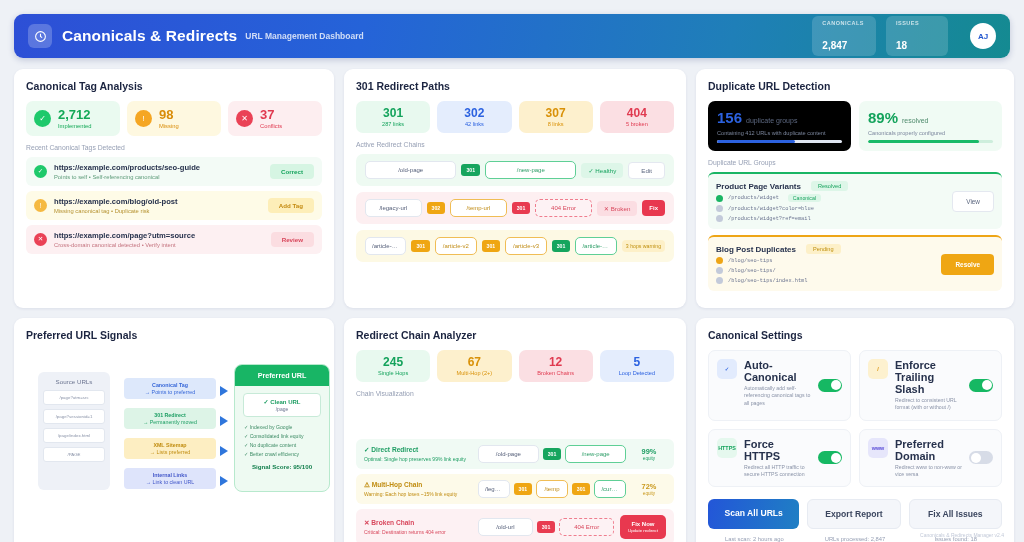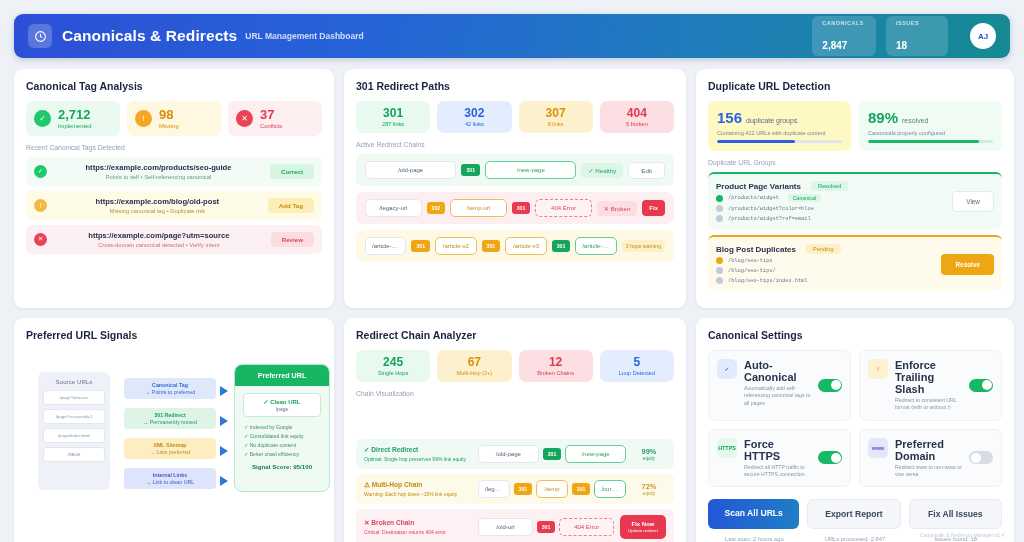--- a/index.html
+++ b/index.html
@@ -53,21 +53,21 @@
   .tile { flex: 1; border-radius: 7px; padding: 7px 8px; display: flex; align-items: center; gap: 7px; }
   .tile-ico { width: 17px; height: 17px; border-radius: 50%; display: flex; align-items: center;
               justify-content: center; color: #fff; font-size: 8px; flex: none; }
   .tile-num { font-size: 13px; font-weight: bold; line-height: 1.05; }
   .tile-lbl { font-size: 5.8px; margin-top: 1px; }
   .t-green { background: #eafaf0; } .t-green .tile-ico { background: #1ec96b; } .t-green .tile-num,.t-green .tile-lbl { color: #13a957; }
   .t-amber { background: #fef8e0; } .t-amber .tile-ico { background: #f5a623; } .t-amber .tile-num,.t-amber .tile-lbl { color: #d98c09; }
   .t-red   { background: #fdeef0; } .t-red .tile-ico   { background: #ea4256; } .t-red .tile-num,.t-red .tile-lbl   { color: #e03a50; }
 
   
-  .crow { border-radius: 6px; padding: 6px 8px; display: flex; align-items: center; gap: 7px; margin-bottom: 5px; text-align: center; }
+  .crow { border-radius: 6px; padding: 6px 8px; display: flex; align-items: center; gap: 7px; margin-bottom: 5px; }
   .crow-ico { width: 13px; height: 13px; border-radius: 50%; display: flex; align-items: center;
               justify-content: center; color: #fff; font-size: 6.5px; flex: none; }
   .crow-body { flex: 1; min-width: 0; }
   .crow-url { font-size: 7.6px; font-weight: bold; color: #27324d; white-space: nowrap; overflow: hidden; text-overflow: ellipsis; }
   .crow-meta { font-size: 5.8px; margin-top: 2px; }
   .crow-btn { font-size: 6.2px; border-radius: 4px; padding: 4px 11px; flex: none; font-weight: bold; }
   .r-ok   { background: #f3fbf6; } .r-ok .crow-ico { background: #1ec96b; } .r-ok .crow-meta { color: #5d9b79; } .r-ok .crow-btn { background: #d6f5e3; color: #14a35c; }
   .r-warn { background: #fefbe7; } .r-warn .crow-ico { background: #f5b942; } .r-warn .crow-meta { color: #b5912f; } .r-warn .crow-btn { background: #fdeeb8; color: #c38a10; }
   .r-err  { background: #fdf0f2; } .r-err .crow-ico { background: #ea4256; } .r-err .crow-meta { color: #c4737f; } .r-err .crow-btn { background: #fbdde1; color: #d8475c; }
 
@@ -98,21 +98,21 @@
   .tagline { font-size: 6.2px; padding: 4px 7px; border-radius: 4px; flex: none; }
   .tg-ok { background: #ddf6e8; color: #17a35e; }
   .tg-bad { background: #fbdde2; color: #d8475c; }
   .tg-edit { background: #fff; border: 1px solid #e4e8f0; color: #5d6880; padding: 4px 12px; border-radius: 4px; font-size: 6.2px; }
   .tg-fix { background: #e8384f; color: #fff; font-weight: bold; padding: 5px 7px; border-radius: 4px; font-size: 6px; }
   .tg-warn2 { background: #fdf0c8; color: #c0900f; font-size: 5.2px; text-align: center; line-height: 1.25; padding: 3px 4px; border-radius: 4px; }
 
   
   .dup-tiles { display: flex; gap: 8px; }
   .dup-tile { flex: 1; border-radius: 7px; padding: 8px 9px; }
-  .dt-blue { background: #fef9c3; } .dt-green { background: #f0fbf4; }
+  .dt-blue { background: #000000; text-decoration: underline; } .dt-green { background: #f0fbf4; }
   .dup-head { display: flex; align-items: baseline; gap: 4px; }
   .dup-num { font-size: 15px; font-weight: bold; }
   .dup-unit { font-size: 7px; }
   .dt-blue .dup-num { color: #2c62e0; } .dt-blue .dup-unit { color: #5d6880; }
   .dt-green .dup-num { color: #14a35c; } .dt-green .dup-unit { color: #4e8a6c; }
   .dup-desc { font-size: 5.6px; color: #7b869d; margin: 4px 0 4px; }
   .bar { height: 3px; border-radius: 2px; background: #dfe5f1; overflow: hidden; }
   .bar > i { display: block; height: 100%; border-radius: 2px; }
   .dt-blue .bar > i { background: #2c62e0; } .dt-green .bar { background: #cdeedc; } .dt-green .bar > i { background: #18ba68; }
 

